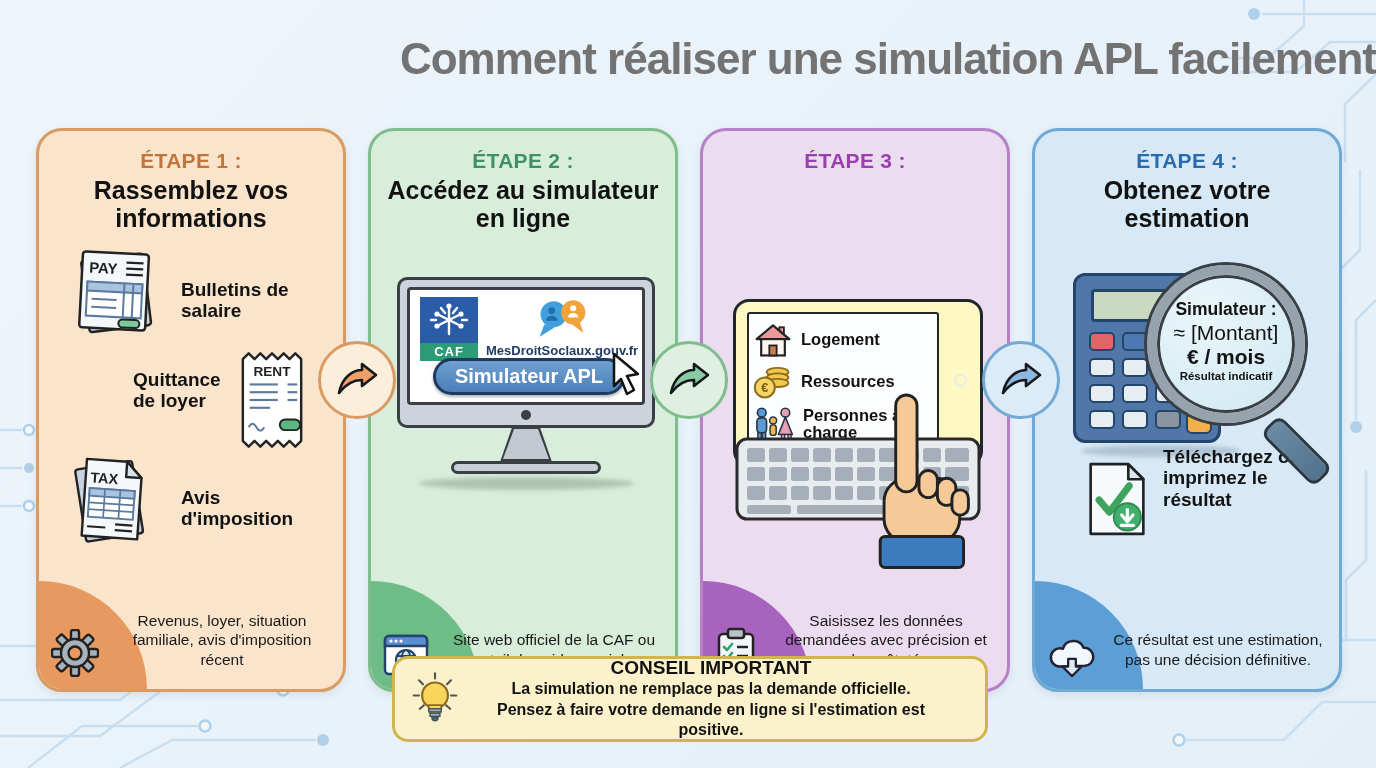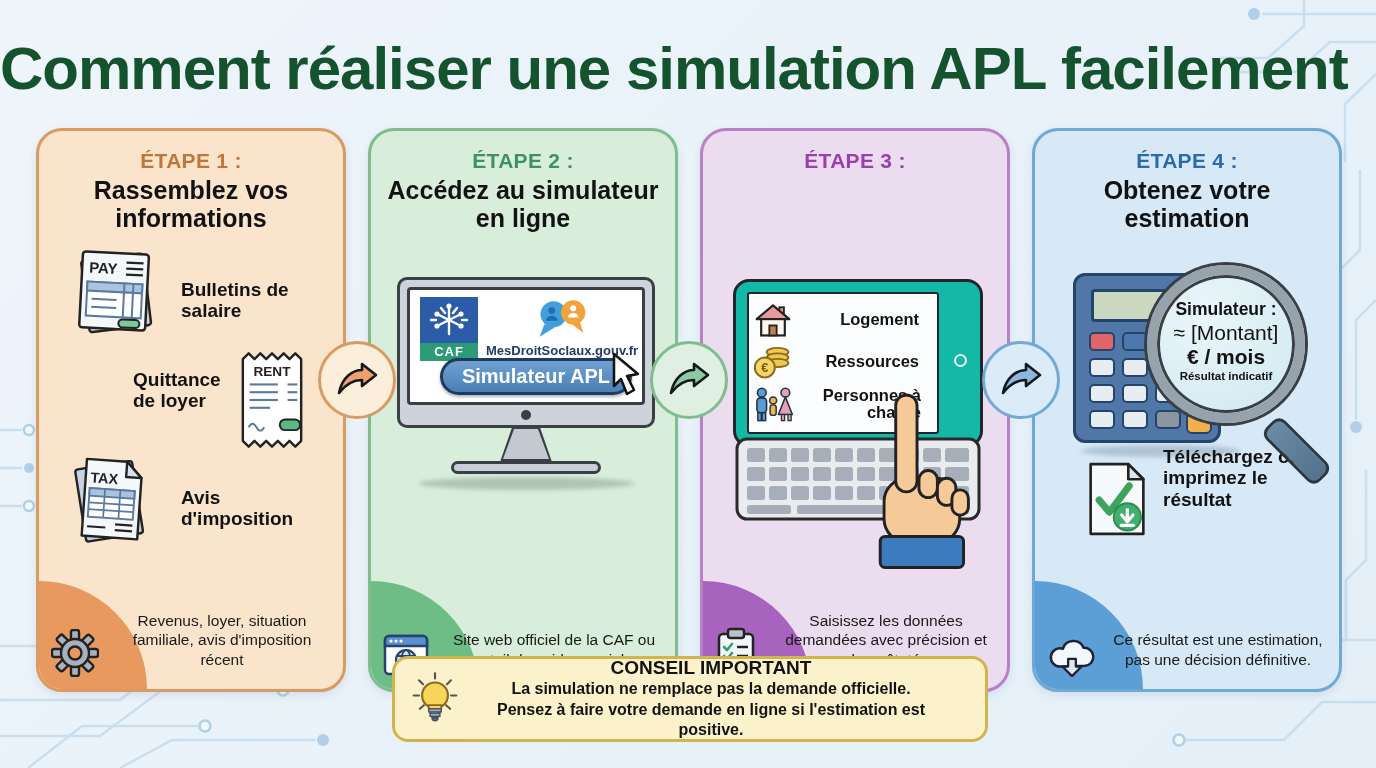--- a/index.html
+++ b/index.html
@@ -4,22 +4,22 @@
 <style>
   html,body{margin:0;padding:0;}
   body{
     width:1376px;height:768px;position:relative;overflow:hidden;
     font-family:"Liberation Sans",sans-serif;
     background:linear-gradient(135deg,#EEF5FB 0%,#E4EFF8 100%);
   }
   svg text{font-family:"Liberation Sans",sans-serif;}
   #circuits{position:absolute;inset:0;z-index:0;pointer-events:none;}
   .title{
-    position:absolute;top:34px;left:0;right:0;text-align:left;z-index:1;
-    font-size:60px;font-weight:800;color:#14532d;letter-spacing:-1px;
+    position:absolute;top:34px;left:0;right:0;text-align:right;z-index:1;
+    font-size:44px;font-weight:800;color:#737373;letter-spacing:-1px;
   }
   
   .card{
     position:absolute;top:128px;width:310px;height:564px;z-index:1;
     background:var(--bg);border:3px solid var(--bd);border-radius:26px;
     overflow:hidden;box-shadow:0 3px 8px rgba(40,60,90,.10);box-sizing:border-box;
   }
   .card-1{left:36px;} .card-2{left:368px;} .card-3{left:700px;} .card-4{left:1032px;}
   .etape{margin-top:18px;text-align:center;font-size:21px;font-weight:800;color:var(--ac);letter-spacing:.3px;}
   .heading{margin-top:3px;text-align:center;font-size:25px;font-weight:800;color:#121212;line-height:1.12;padding:0 14px;}
@@ -38,34 +38,34 @@
   .monitor{position:absolute;left:26px;top:146px;width:258px;}
   .mframe{background:#CDD3DA;border:3.5px solid #3A3F45;border-radius:10px;padding:7px 7px 0 7px;box-sizing:border-box;}
   .mscreen{position:relative;background:#FFFFFF;border:3px solid #3A3F45;border-radius:4px;height:118px;box-sizing:border-box;}
   .mlogo-row{display:flex;align-items:flex-start;gap:8px;padding:7px 6px 0 10px;}
   .caf-logo{width:58px;flex:none;}
   .caf-top{height:46px;background:#2B5CA8;display:flex;align-items:center;justify-content:center;}
   .caf-band{height:18px;background:#2E9B77;color:#fff;font-size:13px;font-weight:800;text-align:center;line-height:18px;letter-spacing:1px;}
   .portal{flex:1;text-align:center;}
   .portal-text{font-size:13px;font-weight:800;color:#1F3B66;margin-top:-2px;}
   .sim-btn{
-    position:absolute;left:30px;bottom:7px;width:192px;height:37px;border-radius:20px;
+    position:absolute;left:23px;bottom:7px;width:192px;height:37px;border-radius:20px;
     background:linear-gradient(#6FA0D0,#4A7FB8);border:3px solid #1F3A5C;box-sizing:border-box;
     color:#fff;font-size:20px;font-weight:800;text-align:center;line-height:30px;
     box-shadow:0 2px 3px rgba(20,40,70,.35);
   }
   .cursor{position:absolute;left:198px;top:62px;z-index:3;}
   .mchin{height:20px;display:flex;align-items:center;justify-content:center;}
   .mdot{width:10px;height:10px;border-radius:50%;background:#3A3F45;}
   .neck{width:52px;height:36px;margin:-2px auto 0;background:#3A3F45;clip-path:polygon(24% 0,76% 0,100% 100%,0 100%);position:relative;}
   .neck::after{content:"";position:absolute;left:3px;right:3px;top:3px;bottom:3px;background:#C2C9D1;clip-path:polygon(24% 0,76% 0,100% 100%,0 100%);}
   .mbase{width:150px;height:13px;border-radius:7px;background:#C9CFD6;border:3px solid #3A3F45;margin:-1px auto 0;box-sizing:border-box;}
   .mshadow{width:215px;height:13px;border-radius:50%;background:rgba(70,95,80,.28);margin:3px auto 0;filter:blur(2px);}
   
-  .tablet{position:absolute;left:30px;top:148px;width:250px;height:168px;background:#14b8a6;border:3px solid #20262C;border-radius:16px;box-sizing:border-box;text-align:right;}
+  .tablet{position:absolute;left:30px;top:168px;width:250px;height:168px;background:#fef9c3;border:3px solid #20262C;border-radius:16px;box-sizing:border-box;}
   .tscreen{position:absolute;left:11px;top:10px;width:192px;height:142px;background:#FBFDFE;border:2px solid #20262C;border-radius:3px;padding:5px 4px;box-sizing:border-box;}
   .tcam{position:absolute;right:13px;top:72px;width:13px;height:13px;border-radius:50%;border:2.5px solid #E8EAEC;box-sizing:border-box;}
   .trow{display:flex;align-items:center;gap:8px;height:42px;}
   .tlabel{font-size:16.5px;font-weight:800;color:#121212;line-height:1.05;width:118px;}
   .kbd{position:absolute;left:32px;top:306px;}
   .hand{position:absolute;left:152px;top:258px;z-index:3;}
   
   .calc{position:absolute;left:38px;top:142px;width:148px;height:170px;background:#5077A8;border:3.5px solid #23456B;border-radius:12px;box-sizing:border-box;}
   .calc-screen{position:absolute;left:15px;top:13px;width:114px;height:33px;background:#CBD9C0;border:3px solid #23456B;border-radius:4px;box-sizing:border-box;}
   .calc-keys{position:absolute;left:13px;top:56px;display:grid;grid-template-columns:repeat(3,26px);grid-auto-rows:19px;gap:7px;}

